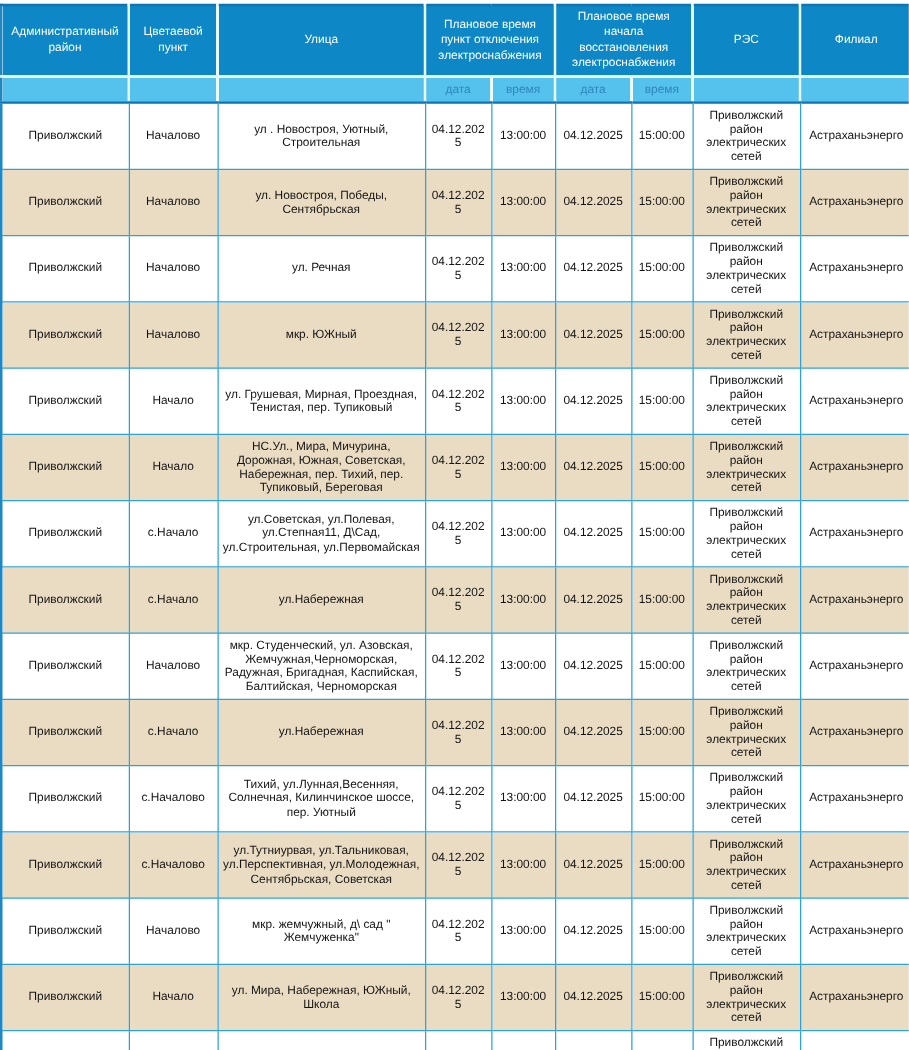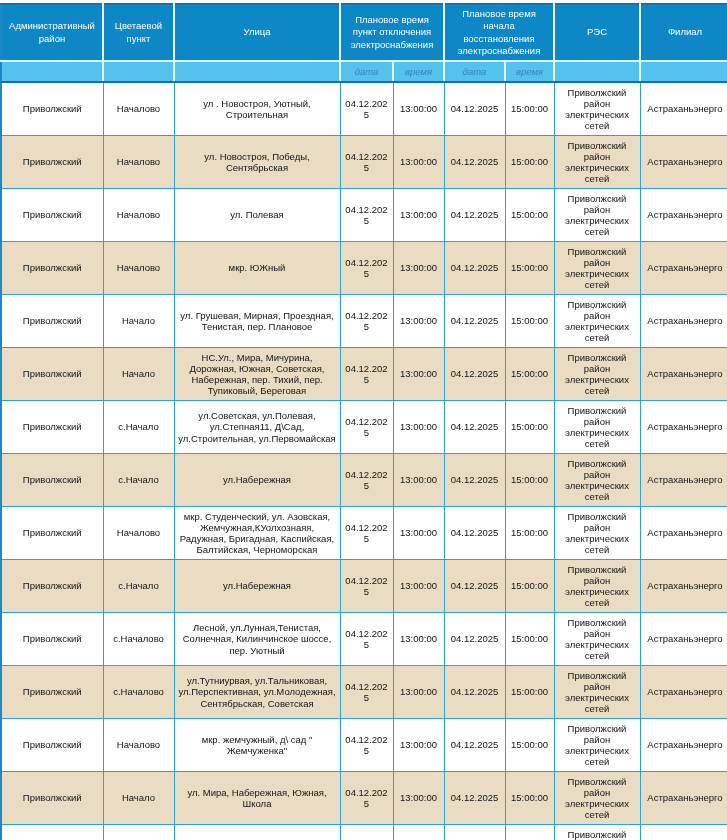--- a/index.html
+++ b/index.html
@@ -38,21 +38,20 @@
     background: #55C1ED;
     color: #2E86BB;
     font-weight: 400;
     font-size: 9.5px;
     height: 19px;
     border-right: 2px solid #E8F8F2;
     border-bottom: 2px solid #0C74B4;
     text-align: center;
     vertical-align: middle;
     padding: 0 2px;
-    font-style: italic;
   }
   tbody td {
     background: #ffffff;
     border: 1px solid #2CA3D6;
     font-size: 9.5px;
     line-height: 1.18;
     color: #141414;
     text-align: center;
     vertical-align: middle;
     padding: 2px 3px;
@@ -116,21 +115,21 @@
     <td>04.12.2025</td>
     <td>13:00:00</td>
     <td>04.12.2025</td>
     <td>15:00:00</td>
     <td>Приволжский район электрических сетей</td>
     <td>Астраханьэнерго</td>
   </tr>
       <tr>
     <td>Приволжский</td>
     <td>Началово</td>
-    <td>ул. Полевая</td>
+    <td>ул. Речная</td>
     <td>04.12.2025</td>
     <td>13:00:00</td>
     <td>04.12.2025</td>
     <td>15:00:00</td>
     <td>Приволжский район электрических сетей</td>
     <td>Астраханьэнерго</td>
   </tr>
       <tr class="alt">
     <td>Приволжский</td>
     <td>Началово</td>
@@ -138,21 +137,21 @@
     <td>04.12.2025</td>
     <td>13:00:00</td>
     <td>04.12.2025</td>
     <td>15:00:00</td>
     <td>Приволжский район электрических сетей</td>
     <td>Астраханьэнерго</td>
   </tr>
       <tr>
     <td>Приволжский</td>
     <td>Начало</td>
-    <td>ул. Грушевая, Мирная, Проездная, Тенистая, пер. Плановое</td>
+    <td>ул. Грушевая, Мирная, Проездная, Тенистая, пер. Тупиковый</td>
     <td>04.12.2025</td>
     <td>13:00:00</td>
     <td>04.12.2025</td>
     <td>15:00:00</td>
     <td>Приволжский район электрических сетей</td>
     <td>Астраханьэнерго</td>
   </tr>
       <tr class="alt">
     <td>Приволжский</td>
     <td>Начало</td>
@@ -182,21 +181,21 @@
     <td>04.12.2025</td>
     <td>13:00:00</td>
     <td>04.12.2025</td>
     <td>15:00:00</td>
     <td>Приволжский район электрических сетей</td>
     <td>Астраханьэнерго</td>
   </tr>
       <tr>
     <td>Приволжский</td>
     <td>Началово</td>
-    <td>мкр. Студенческий, ул. Азовская, Жемчужная,КУолхознаяя, Радужная, Бригадная, Каспийская, Балтийская, Черноморская</td>
+    <td>мкр. Студенческий, ул. Азовская, Жемчужная,Черноморская, Радужная, Бригадная, Каспийская, Балтийская, Черноморская</td>
     <td>04.12.2025</td>
     <td>13:00:00</td>
     <td>04.12.2025</td>
     <td>15:00:00</td>
     <td>Приволжский район электрических сетей</td>
     <td>Астраханьэнерго</td>
   </tr>
       <tr class="alt">
     <td>Приволжский</td>
     <td>с.Начало</td>
@@ -204,21 +203,21 @@
     <td>04.12.2025</td>
     <td>13:00:00</td>
     <td>04.12.2025</td>
     <td>15:00:00</td>
     <td>Приволжский район электрических сетей</td>
     <td>Астраханьэнерго</td>
   </tr>
       <tr>
     <td>Приволжский</td>
     <td>с.Началово</td>
-    <td>Лесной, ул.Лунная,Тенистая, Солнечная, Килинчинское шоссе, пер. Уютный</td>
+    <td>Тихий, ул.Лунная,Весенняя, Солнечная, Килинчинское шоссе, пер. Уютный</td>
     <td>04.12.2025</td>
     <td>13:00:00</td>
     <td>04.12.2025</td>
     <td>15:00:00</td>
     <td>Приволжский район электрических сетей</td>
     <td>Астраханьэнерго</td>
   </tr>
       <tr class="alt">
     <td>Приволжский</td>
     <td>с.Началово</td>
@@ -237,21 +236,21 @@
     <td>04.12.2025</td>
     <td>13:00:00</td>
     <td>04.12.2025</td>
     <td>15:00:00</td>
     <td>Приволжский район электрических сетей</td>
     <td>Астраханьэнерго</td>
   </tr>
       <tr class="alt">
     <td>Приволжский</td>
     <td>Начало</td>
-    <td>ул. Мира, Набережная, Южная, Школа</td>
+    <td>ул. Мира, Набережная, ЮЖный, Школа</td>
     <td>04.12.2025</td>
     <td>13:00:00</td>
     <td>04.12.2025</td>
     <td>15:00:00</td>
     <td>Приволжский район электрических сетей</td>
     <td>Астраханьэнерго</td>
   </tr>
       <tr>
     <td>Приволжский</td>
     <td>п.Начало</td>

